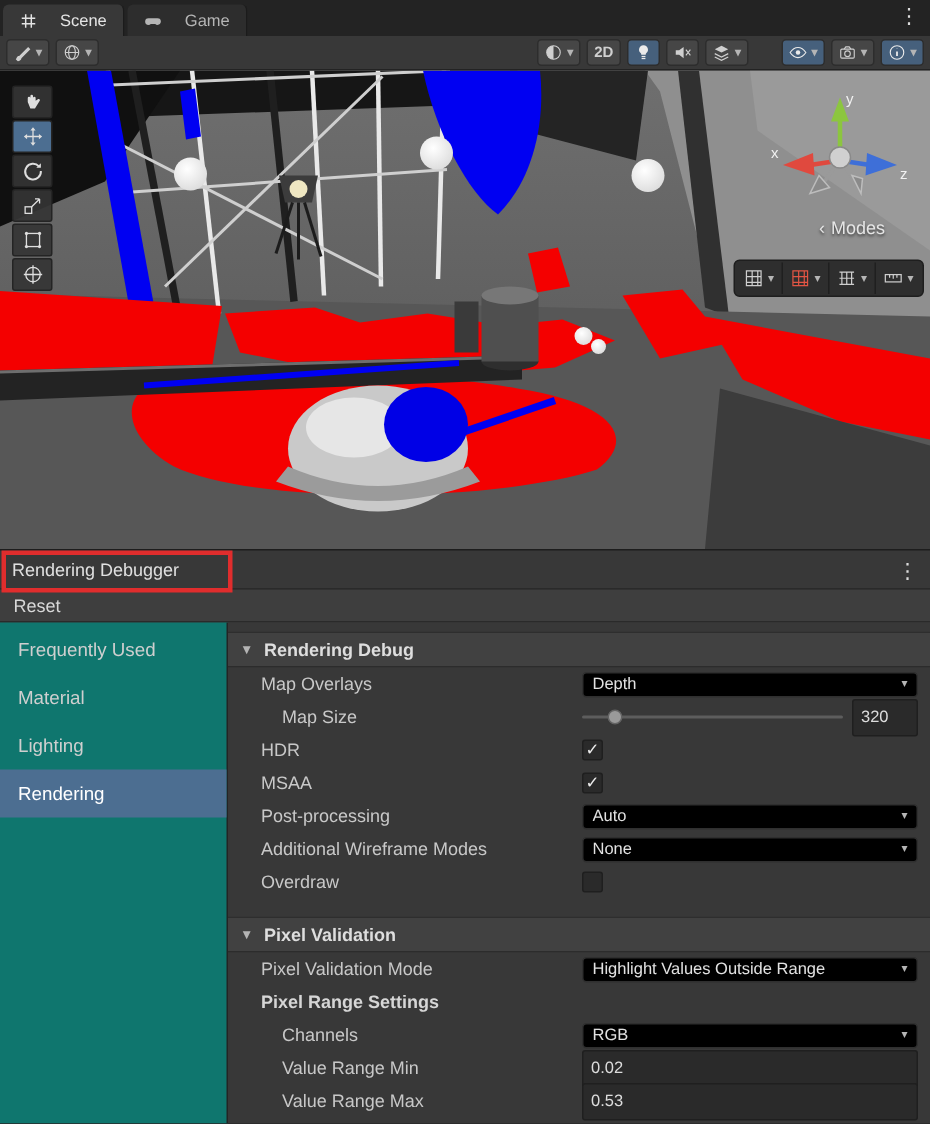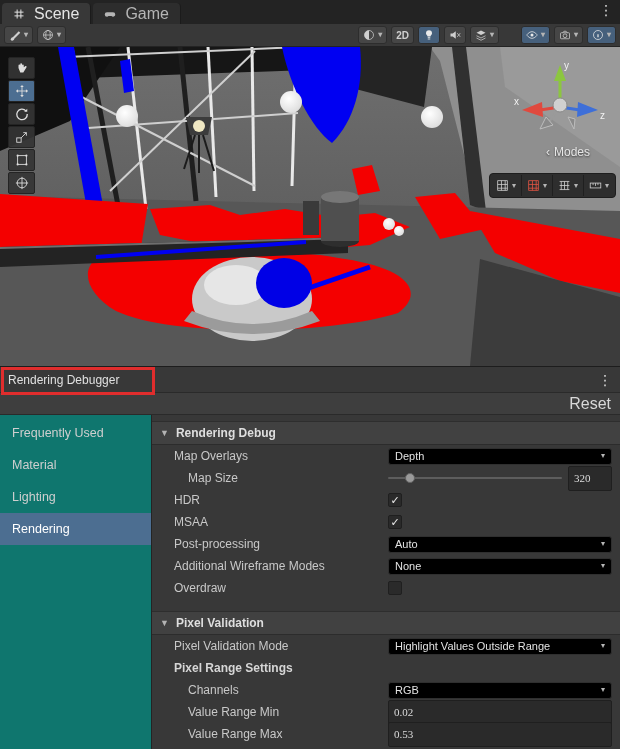--- a/index.html
+++ b/index.html
@@ -1,21 +1,21 @@
 <!DOCTYPE html>
 <html><head>
 <meta charset="utf-8">
 <style>
   html,body{margin:0;padding:0;background:#1e1e1e;}
   body{width:620px;height:749px;font-family:"Liberation Sans",sans-serif;color:#c8c8c8;overflow:hidden;}
   .window{width:620px;height:749px;display:flex;flex-direction:column;background:#383838;position:relative;}
 
   
   .tabbar{height:24px;background:#232323;display:flex;align-items:flex-end;position:relative;flex:none;}
-  .tab{height:21px;display:flex;align-items:center;gap:9px;padding:0 11px;font-size:16px;color:#b5b5b5;background:#2d2d2d;border-top-left-radius:4px;border-top-right-radius:4px;margin-left:2px;border-right:1px solid #1b1b1b;margin-top:38px;}
+  .tab{height:21px;display:flex;align-items:center;gap:15px;padding:0 11px;font-size:11px;color:#b5b5b5;background:#2d2d2d;border-top-left-radius:4px;border-top-right-radius:4px;margin-left:2px;border-right:1px solid #1b1b1b;margin-top:38px;}
   .tab.active{background:#383838;color:#e4e4e4;}
   .tab svg{width:12px;height:12px;}
   .tabbar-menu{position:absolute;right:7px;top:3px;font-size:14px;color:#dcdcdc;line-height:1;}
 
   
   .toolbar{height:22px;background:#383838;border-bottom:1px solid #232323;display:flex;align-items:center;padding:0 4px;gap:4px;flex:none;}
   .tbtn{height:18px;min-width:20px;display:flex;align-items:center;justify-content:center;gap:3px;background:#464646;border:1px solid #2d2d2d;border-radius:3px;padding:0 4px;color:#cfcfcf;font-size:10px;font-weight:bold;box-sizing:border-box;}
   .tbtn.active{background:#46607C;color:#eaeaea;}
   .tbtn svg{width:12px;height:12px;flex:none;}
   .caret{font-size:8px;color:#b5b5b5;line-height:1;}
@@ -34,41 +34,41 @@
   .overlaybar{position:absolute;right:4px;top:126px;height:25px;display:flex;align-items:stretch;background:#2e2e2e;border:1px solid #1e1e1e;border-radius:4px;padding:1px;box-sizing:border-box;}
   .obtn{display:flex;align-items:center;gap:3px;padding:0 5px;border-right:1px solid #1f1f1f;color:#cfcfcf;}
   .obtn:last-child{border-right:none;}
   .obtn svg{width:13px;height:13px;}
   .obtn .red{color:#e25544;}
 
   
   .dbg-header{height:25px;background:#383838;border-top:1px solid #1d1d1d;border-bottom:1px solid #2a2a2a;display:flex;align-items:center;position:relative;padding:0 8px;font-size:12px;color:#e0e0e0;flex:none;}
   .annotation{position:absolute;left:1px;top:0;width:148px;height:22px;border:3px solid #e02d2d;pointer-events:none;}
   .dbg-menu{margin-left:auto;font-size:14px;color:#dcdcdc;line-height:1;}
-  .reset-row{height:21px;background:#3e3e3e;border-bottom:1px solid #2a2a2a;display:flex;align-items:center;justify-content:flex-end;padding:0 9px;font-size:16px;color:#d8d8d8;flex:none;}
+  .reset-row{height:21px;background:#3e3e3e;border-bottom:1px solid #2a2a2a;display:flex;align-items:center;padding:0 9px;font-size:12px;color:#d8d8d8;flex:none;}
 
   
   .dbg-body{flex:1;display:flex;min-height:0;}
   .sidebar{width:152px;flex:none;background:#0f766e;border-right:1px solid #242424;padding-top:2px;box-sizing:border-box;}
   .side-item{height:32px;display:flex;align-items:center;padding-left:12px;font-size:12.5px;color:#cfcfcf;}
   .side-item.selected{background:#4C6E91;color:#fff;align-items:center;}
 
   .props{flex:1;background:#383838;padding-top:6px;overflow:hidden;min-width:0;}
   .sec-header{height:22px;display:flex;align-items:center;gap:7px;background:#414141;border-top:1px solid #2e2e2e;border-bottom:1px solid #2c2c2c;padding-left:8px;font-weight:bold;font-size:12px;color:#dedede;}
   .fold{font-size:9px;color:#b4b4b4;}
   .sec-gap{height:12px;}
   .prop-row{height:22px;display:flex;align-items:center;padding:0 8px;}
   .prop-label{flex:0 0 228px;font-size:12px;color:#c8c8c8;padding-left:14px;white-space:nowrap;overflow:hidden;box-sizing:border-box;}
   .prop-label.indent{padding-left:28px;}
   .prop-label.heading{font-weight:bold;color:#d6d6d6;}
   .prop-control{flex:1;display:flex;align-items:center;gap:6px;min-width:0;}
   .dropdown{flex:1;height:17px;background:#000000;border:1px solid #2f2f2f;border-radius:3px;display:flex;align-items:center;justify-content:space-between;padding:0 6px;font-size:11px;color:#e2e2e2;min-width:0;box-sizing:border-box;}
   .dropdown .val{overflow:hidden;text-overflow:ellipsis;white-space:nowrap;}
   .checkbox{width:14px;height:14px;background:#2a2a2a;border:1px solid #1f1f1f;border-radius:2px;display:flex;align-items:center;justify-content:center;color:#ececec;font-size:11px;line-height:1;box-sizing:border-box;}
-  .textfield,.numfield{height:25px;background:#2a2a2a;border:1px solid #1f1f1f;border-radius:2px;color:#dcdcdc;font-size:11px;padding:0 5px;font-family:Liberation Serif, serif;box-sizing:border-box;outline:none;}
+  .textfield,.numfield{height:25px;background:#2a2a2a;border:1px solid #1f1f1f;border-radius:2px;color:#dcdcdc;font-size:11px;padding:0 5px;font-family:Liberation Sans, sans-serif;box-sizing:border-box;outline:none;}
   .textfield{flex:1;min-width:0;}
   .numfield{width:44px;flex:none;}
   .slider{flex:1;position:relative;height:16px;min-width:0;}
   .slider .track{position:absolute;left:0;right:0;top:7px;height:2px;background:#5d5d5d;border-radius:1px;}
   .slider .knob{position:absolute;left:10%;top:3px;width:10px;height:10px;border-radius:50%;background:#9a9a9a;border:1px solid #636363;box-sizing:border-box;}
 </style>
 </head>
 <body>
 
 <div class="window">

